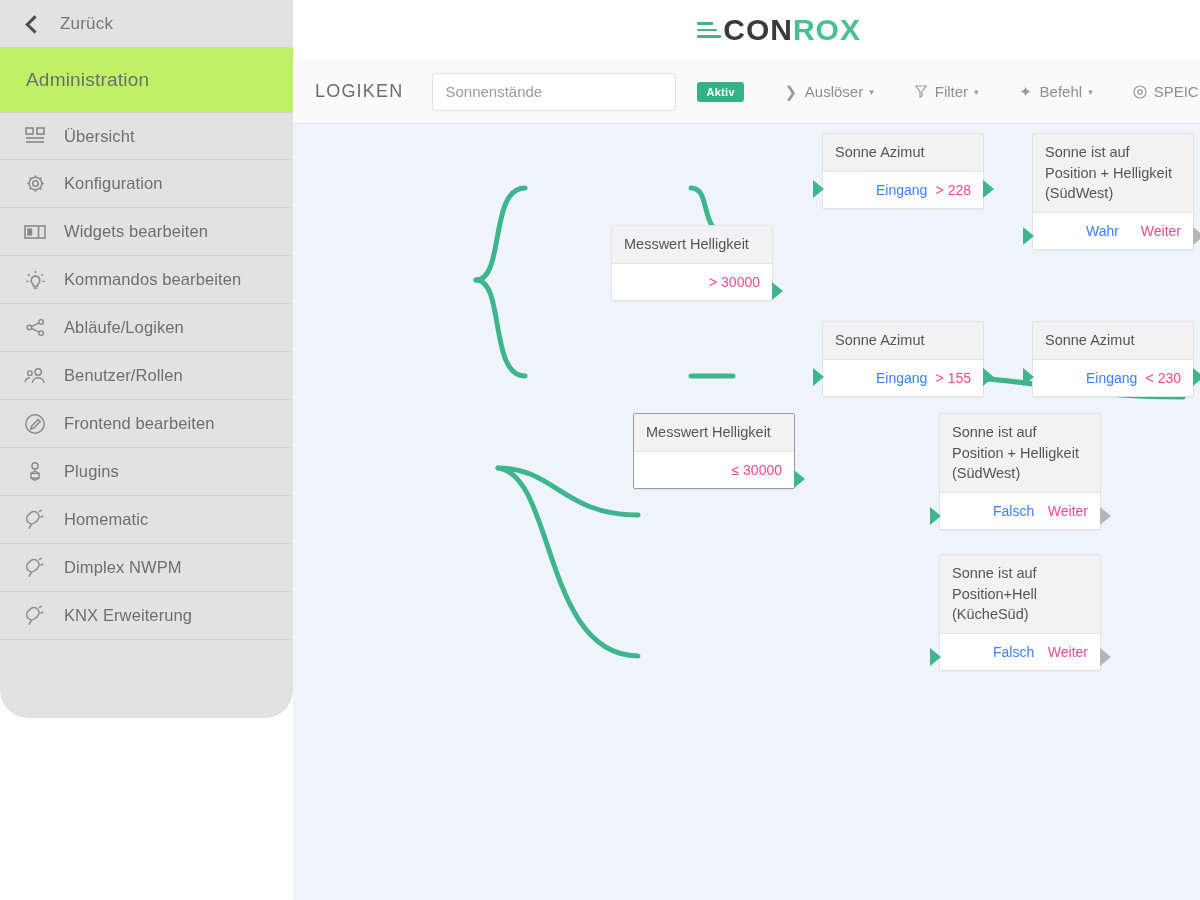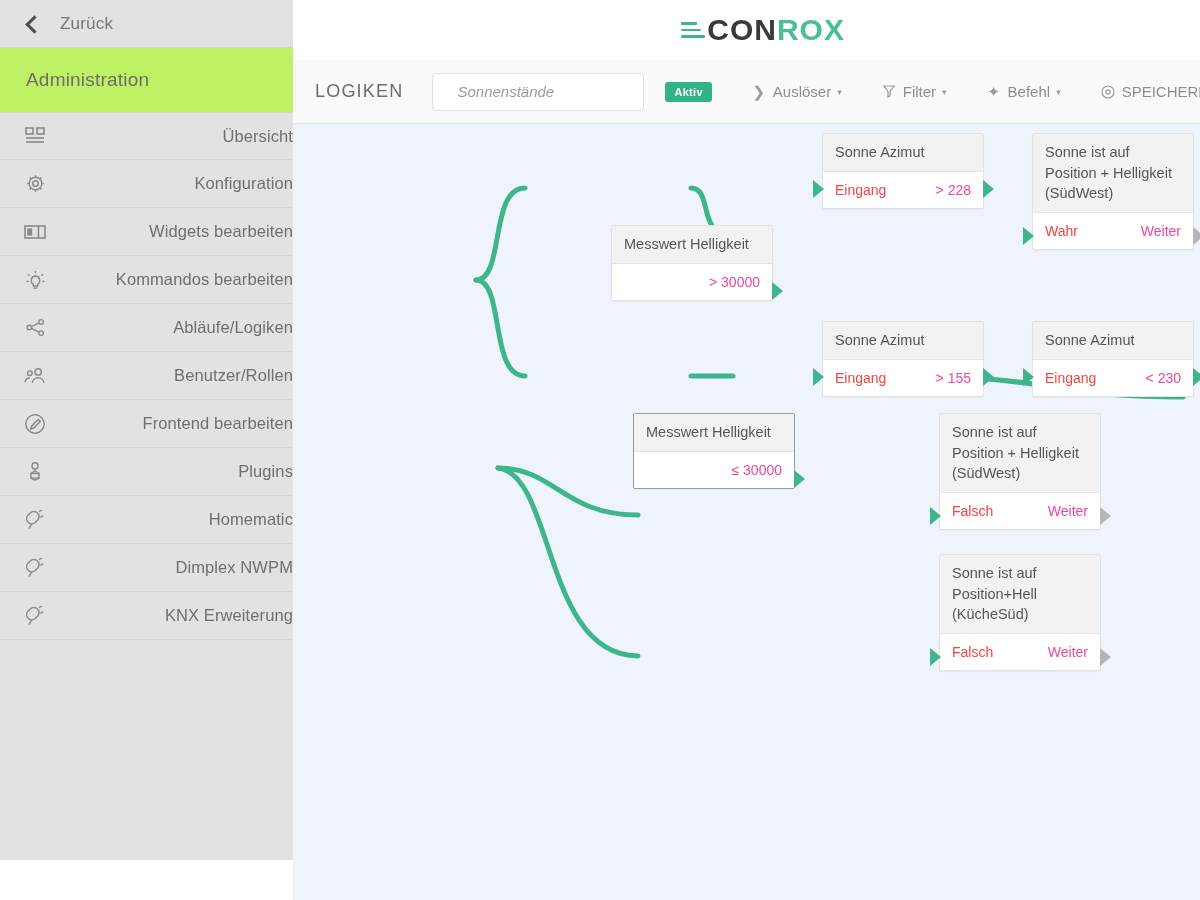--- a/index.html
+++ b/index.html
@@ -6,22 +6,22 @@
   * { box-sizing: border-box; margin: 0; padding: 0; }
   html, body {
     width: 1200px; height: 900px;
     font-family: "Liberation Sans", "DejaVu Sans", sans-serif;
     overflow: hidden; background: #ffffff;
   }
   .app { position: relative; width: 1200px; height: 900px; display: flex; }
 
   
   .sidebar {
-    width: 293px; height: 860px; flex: 0 0 293px;
-    background: #e2e2e2; position: relative; z-index: 5;
+    width: 293px; height: 718px; flex: 0 0 293px;
+    background: #e2e2e2; position: relative; z-index: 5; border-radius: 28px;
   }
   .back-row {
     height: 48px; display: flex; align-items: center;
     padding-left: 22px; background: #e2e2e2;
     border-bottom: 1px solid #d6d6d6;
   }
   .back-chevron {
     width: 18px; height: 18px; margin-right: 20px;
     position: relative; flex: 0 0 18px;
   }
@@ -37,21 +37,20 @@
     height: 64px; display: flex; align-items: center;
     padding-left: 26px; background: #bef264;
   }
   .admin-title { font-size: 19px; color: #6d6d6d; letter-spacing: .2px; }
 
   .nav-list { background: #e2e2e2; }
   .nav-item {
     height: 48px; display: flex; align-items: center;
     padding-left: 22px; border-bottom: 1px solid #d6d6d6;
     cursor: pointer;
-    justify-content: space-between;
   }
   .nav-item:first-child { border-top: 1px solid #d6d6d6; }
   .nav-icon {
     width: 26px; height: 26px; margin-right: 16px; flex: 0 0 26px;
     display: flex; align-items: center; justify-content: center;
     color: #8a8a8a;
   }
   .nav-icon svg { display: block; }
   .nav-label { font-size: 16.5px; color: #6f6f6f; letter-spacing: .1px; }
 
@@ -73,23 +72,23 @@
   .logo .a { color: #3a3a3a; }
   .logo .b { color: #4cbf92; }
 
   .toolbar {
     height: 64px; background: #fafafa; border-bottom: 1px solid #e6e6e6;
     display: flex; align-items: center; padding: 0 20px 0 22px; gap: 11px;
     position: relative;
   }
   .tb-title { font-size: 18px; color: #6c6c6c; letter-spacing: 1.2px; margin-right: 18px; }
   .tb-input {
-    width: 212px; height: 38px; border: 1px solid #e0e0e0; border-radius: 4px;
-    background: #ffffff; font-size: 15px; color: #9b9b9b; padding: 0 24px;
-    font-family: "Liberation Sans", sans-serif; outline: none; font-style: italic;
+    width: 244px; height: 38px; border: 1px solid #e0e0e0; border-radius: 4px;
+    background: #ffffff; font-size: 15px; color: #9b9b9b; padding: 0 12px;
+    font-family: "Liberation Sans", sans-serif; outline: none;
   }
   .tb-badge {
     margin-left: 10px; background: #32b287; color: #ffffff;
     font-size: 11px; font-weight: bold; padding: 4px 9px; border-radius: 3px;
     letter-spacing: .3px;
   }
   .tb-menu {
     display: flex; align-items: center; gap: 6px; margin-left: 28px;
     font-size: 15px; color: #8e8e8e; cursor: pointer;
   }
@@ -107,21 +106,21 @@
   }
   .node.sel { border: 1px solid #9a9a9a; }
   .node-head {
     background: #f2f2f2; border-bottom: 1px solid #e6e6e6;
     padding: 8px 12px; font-size: 14.5px; color: #555555; line-height: 1.42;
   }
   .node-body {
     display: flex; align-items: center; justify-content: space-between;
     padding: 9px 12px; font-size: 14px; color: #8d8d8d; min-height: 36px;
   }
-  .node-body .lbl { color: #ef4444; }
+  .node-body .lbl { color: #3b82f6; margin-left: 41px; }
   .node-body .val { color: #ec4899; }
   .node-body.only-val { justify-content: flex-end; }
 
   .port {
     position: absolute; width: 0; height: 0;
     border-top: 9px solid transparent; border-bottom: 9px solid transparent;
   }
   .port.in  { left: -10px; border-left: 11px solid #b5b5b5; }
   .port.out { right: -11px; border-left: 11px solid #b5b5b5; }
   .port.green.in  { border-left-color: #3fb58d; }

